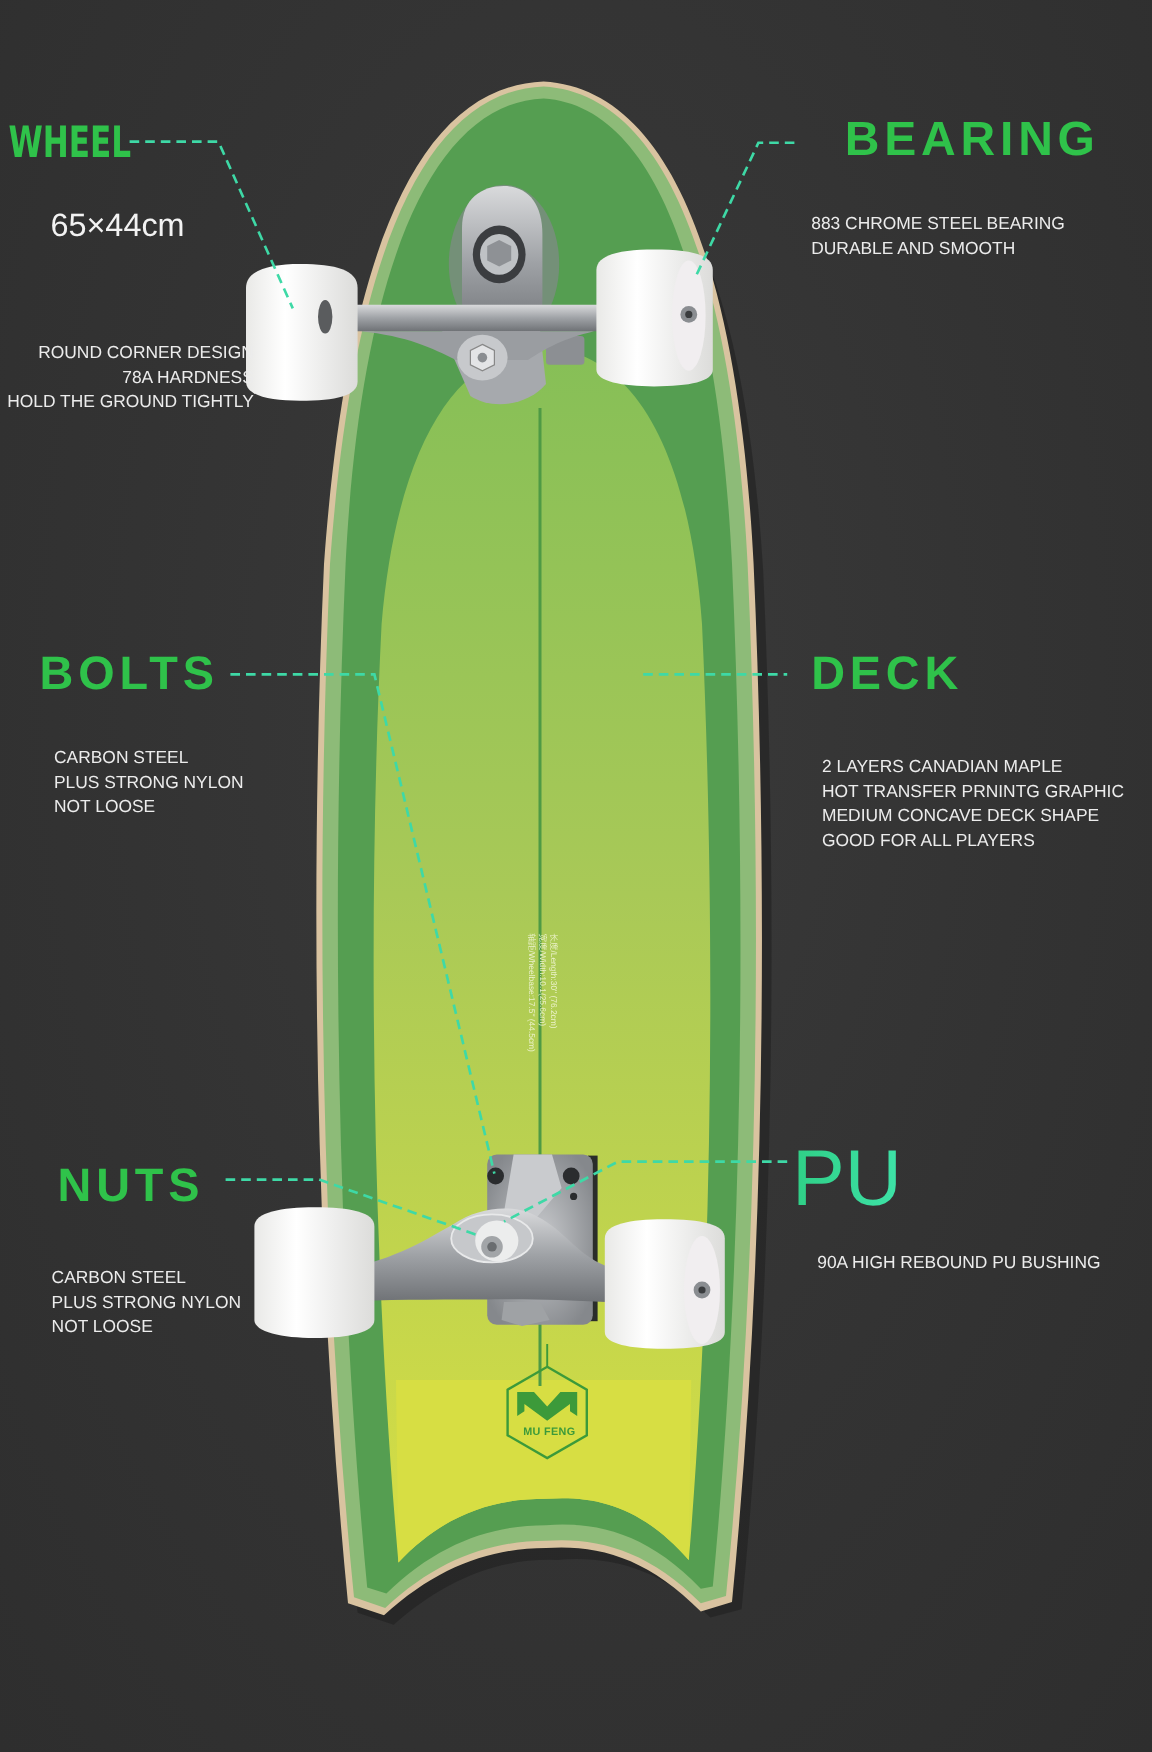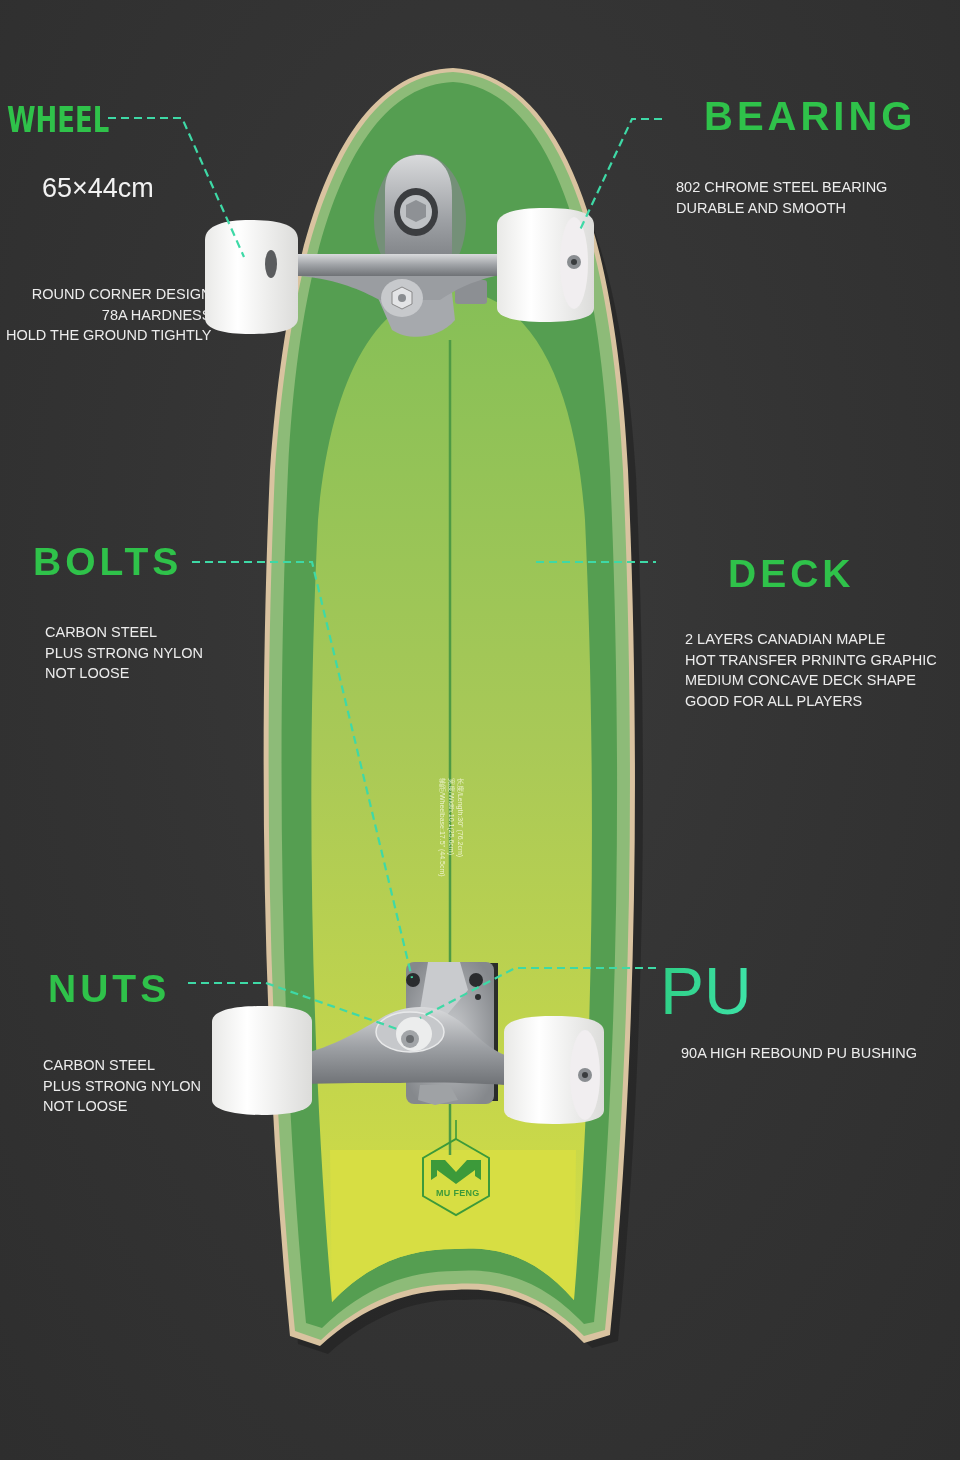--- a/index.html
+++ b/index.html
@@ -22,21 +22,21 @@
       font-family: "Liberation Sans", sans-serif; white-space: nowrap;
     }
     .desc div { display: block; }
     .size-label {
       position: absolute; color: #f2f2f2; font-size: 27px;
       font-family: "Liberation Sans", sans-serif;
     }
     .pu-heading {
       position: absolute; font-size: 66px; line-height: 1; font-family: "Liberation Sans", sans-serif;
       background: linear-gradient(90deg, #2fcf86, #3ee3a8);
-      -webkit-background-clip: text; background-clip: text; color: transparent; margin-top: 10px;
+      -webkit-background-clip: text; background-clip: text; color: transparent;
     }
     svg { position: absolute; left: 0; top: 0; }
     .spec-text {
       position: absolute; color: #f3f6d8; font-size: 7px; line-height: 9px;
       font-family: "Liberation Sans", sans-serif; white-space: nowrap;
       transform: rotate(90deg); transform-origin: left top; opacity: 0.9;
     }
     .logo-text {
       position: absolute; color: #3c9a3a; font-size: 9px; font-weight: bold;
       font-family: "Liberation Sans", sans-serif; white-space: nowrap; letter-spacing: 0.3px; text-align: right;
@@ -167,32 +167,32 @@
 <div class="heading-condensed" style="left:7px; top:102px; font-size:36px;">WHEEL</div>
 <div class="size-label" style="left:42px; top:173px;">65×44cm</div>
 <div class="desc" style="left:6px; top:284px;text-align:right;">
   <div>ROUND CORNER DESIGN</div>
   <div>78A HARDNESS</div>
   <div>HOLD THE GROUND TIGHTLY</div>
 </div>
 
 <div class="heading" style="left:704px; top:96px; font-size:40px;">BEARING</div>
 <div class="desc" style="left:676px; top:177px;">
-  <div>802 CHROME STEEL BEARING</div>
+  <div>883 CHROME STEEL BEARING</div>
   <div>DURABLE AND SMOOTH</div>
 </div>
 
 <div class="heading" style="left:33px; top:542px; font-size:39px;">BOLTS</div>
 <div class="desc" style="left:45px; top:622px;">
   <div>CARBON STEEL</div>
   <div>PLUS STRONG NYLON</div>
   <div>NOT LOOSE</div>
 </div>
 
-<div class="heading" style="left:728px; top:542px; font-size:39px;margin-top:12px;">DECK</div>
+<div class="heading" style="left:676px; top:542px; font-size:39px;">DECK</div>
 <div class="desc" style="left:685px; top:629px;">
   <div>2 LAYERS CANADIAN MAPLE</div>
   <div>HOT TRANSFER  PRNINTG GRAPHIC</div>
   <div>MEDIUM CONCAVE DECK SHAPE</div>
   <div>GOOD FOR ALL PLAYERS</div>
 </div>
 
 <div class="heading" style="left:48px; top:969px; font-size:39px;">NUTS</div>
 <div class="desc" style="left:43px; top:1055px;">
   <div>CARBON STEEL</div>

